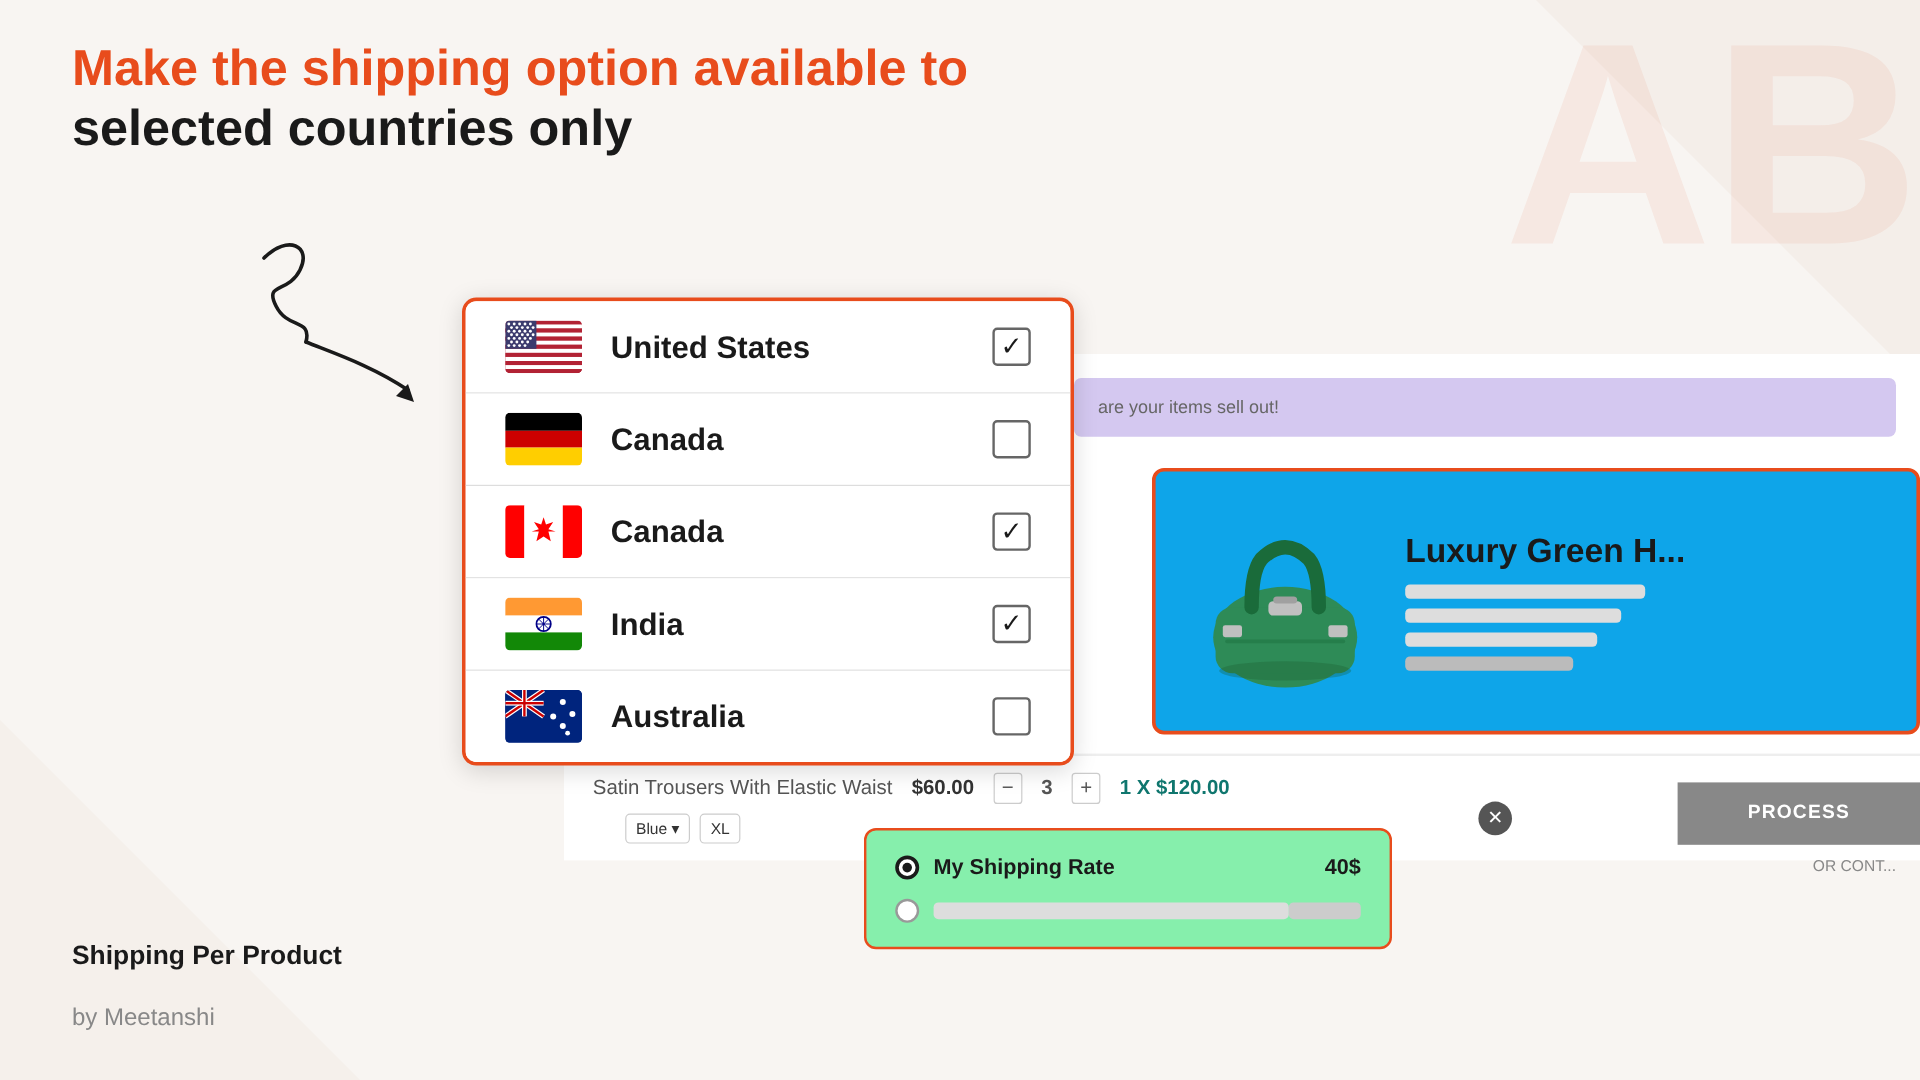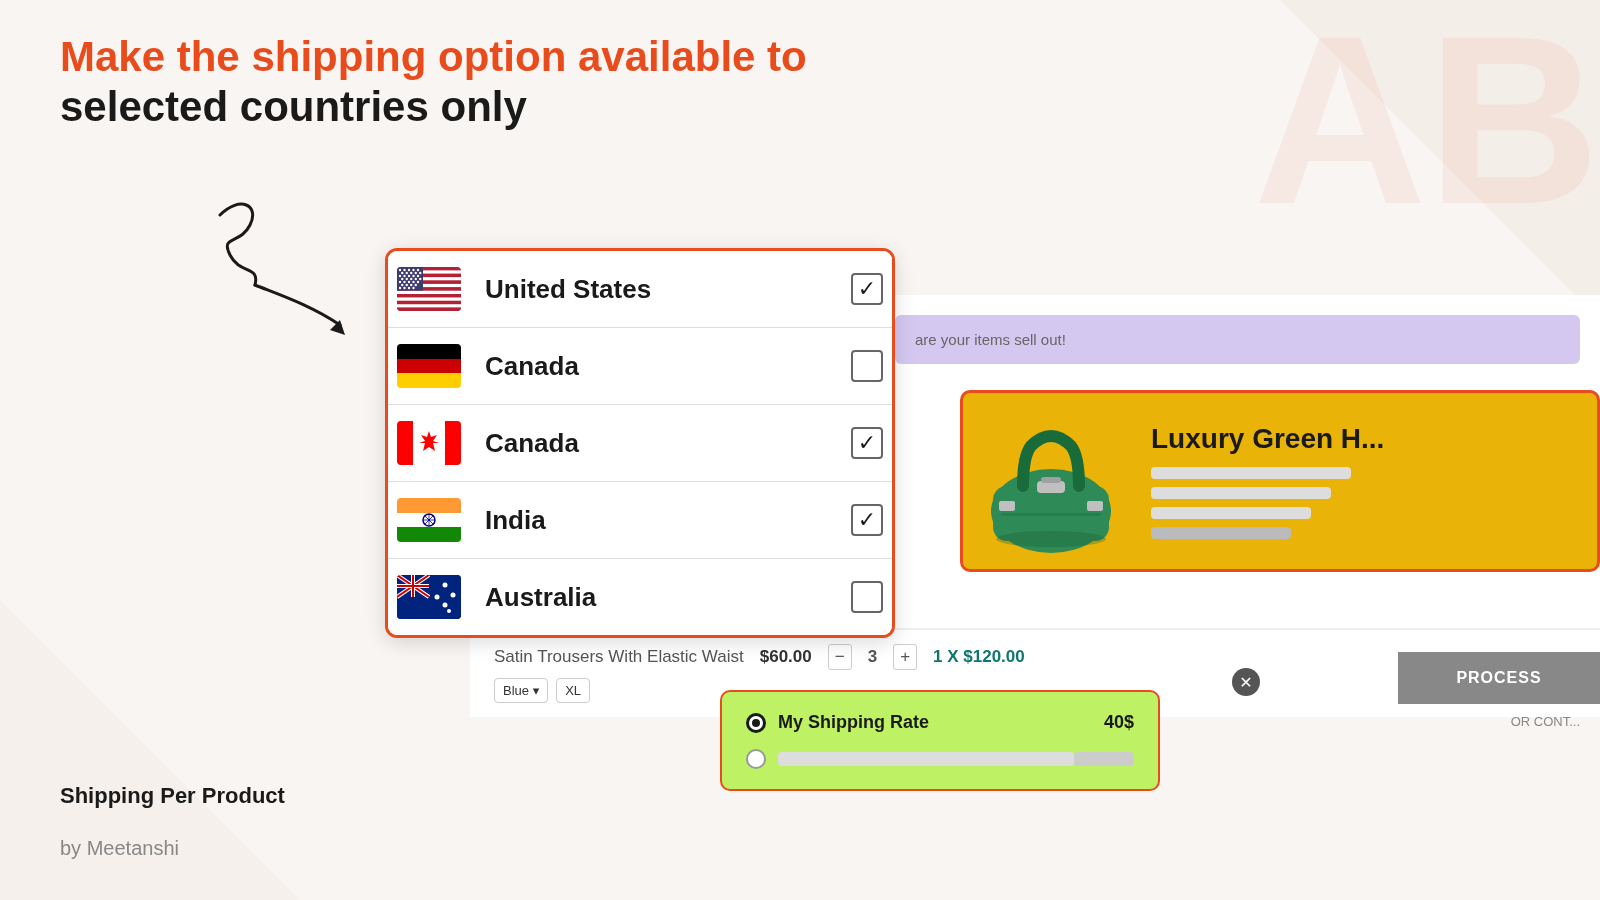--- a/index.html
+++ b/index.html
@@ -69,21 +69,21 @@
       background: #fff;
       border: 3px solid #e84c1c;
       border-radius: 12px;
       overflow: hidden;
       z-index: 10;
       box-shadow: 0 4px 20px rgba(0,0,0,0.15);
     }
     .country-row {
       display: flex;
       align-items: center;
-      padding: 16px 9px;
+      padding: 16px 33px;
       border-bottom: 1px solid #ddd;
       background: #fff;
     }
     .country-row:last-child { border-bottom: none; }
     .flag-container {
       width: 64px;
       height: 44px;
       margin-right: 24px;
       border-radius: 4px;
       overflow: hidden;
@@ -165,24 +165,24 @@
     }
 
     
     .product-card {
       position: absolute;
       top: 390px;
       left: 960px;
       width: 640px;
       border: 3px solid #e84c1c;
       border-radius: 10px;
-      background: #eab308;
-      display: flex;
-      align-items: center;
-      padding: 8px;
+      background: #0ea5e9;
+      display: flex;
+      align-items: center;
+      padding: 28px;
       z-index: 8;
     }
     .product-image {
       width: 160px;
       height: 160px;
       flex-shrink: 0;
       margin-right: 20px;
     }
     .handbag-svg {
       width: 160px;
@@ -224,21 +224,21 @@
     }
 
     
     .shipping-popup {
       position: absolute;
       top: 690px;
       left: 720px;
       width: 440px;
       border: 2px solid #e84c1c;
       border-radius: 10px;
-      background: #bef264;
+      background: #86efac;
       padding: 20px 24px;
       z-index: 12;
     }
     .shipping-option {
       display: flex;
       align-items: center;
       justify-content: space-between;
       margin-bottom: 16px;
     }
     .shipping-radio-active {
@@ -559,21 +559,21 @@
 
 <div style="position:absolute; top:628px; left:470px; right:0; background:#fff; border-top:2px solid #eee; padding:14px 24px; z-index:6;">
   <div style="display:flex; align-items:center; gap:16px; font-size:17px; color:#555;">
     <span>Satin Trousers With Elastic Waist</span>
     <span style="color:#333; font-weight:600;">$60.00</span>
     <span style="cursor:pointer; padding: 2px 6px; border:1px solid #ccc; border-radius:3px;">−</span>
     <span style="font-weight:600;">3</span>
     <span style="cursor:pointer; padding: 2px 6px; border:1px solid #ccc; border-radius:3px;">+</span>
     <span style="color:#0f766e; font-weight:600;">1 X $120.00</span>
   </div>
-  <div style="display:flex; align-items:flex-start; gap:8px; margin-top:8px;">
+  <div style="display:flex; align-items:flex-start; gap:8px; margin-top:8px;margin-left:27px;">
     <div class="select-box">
       <span>Blue</span>
       <span>▾</span>
     </div>
     <div class="select-box">
       <span>XL</span>
     </div>
   </div>
 </div>
 

